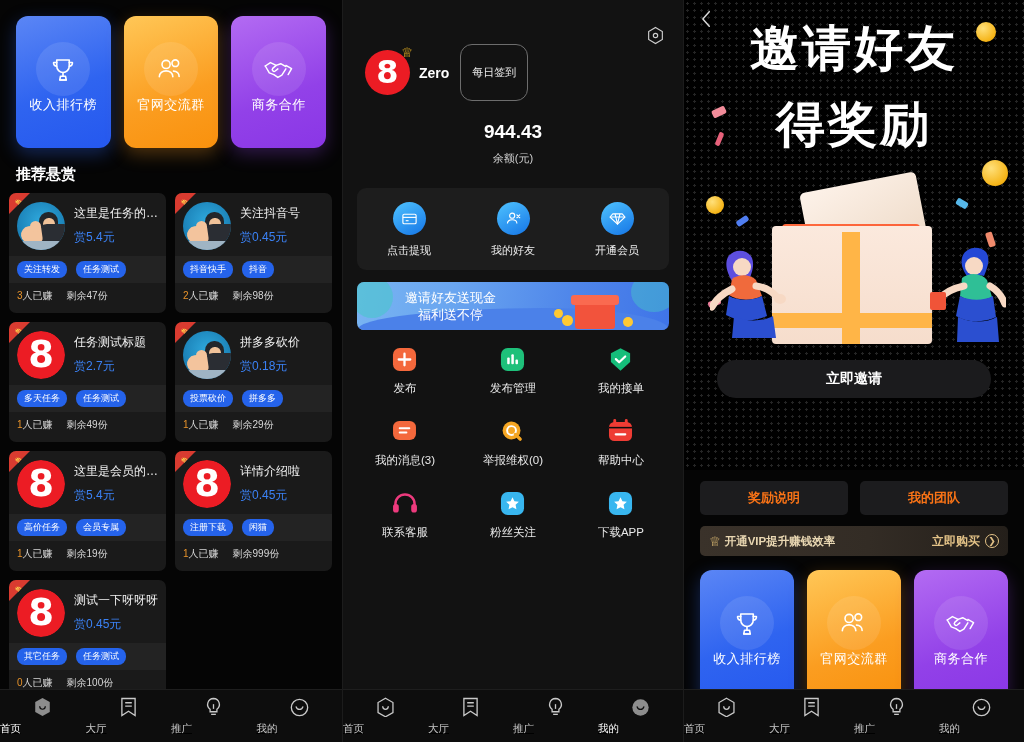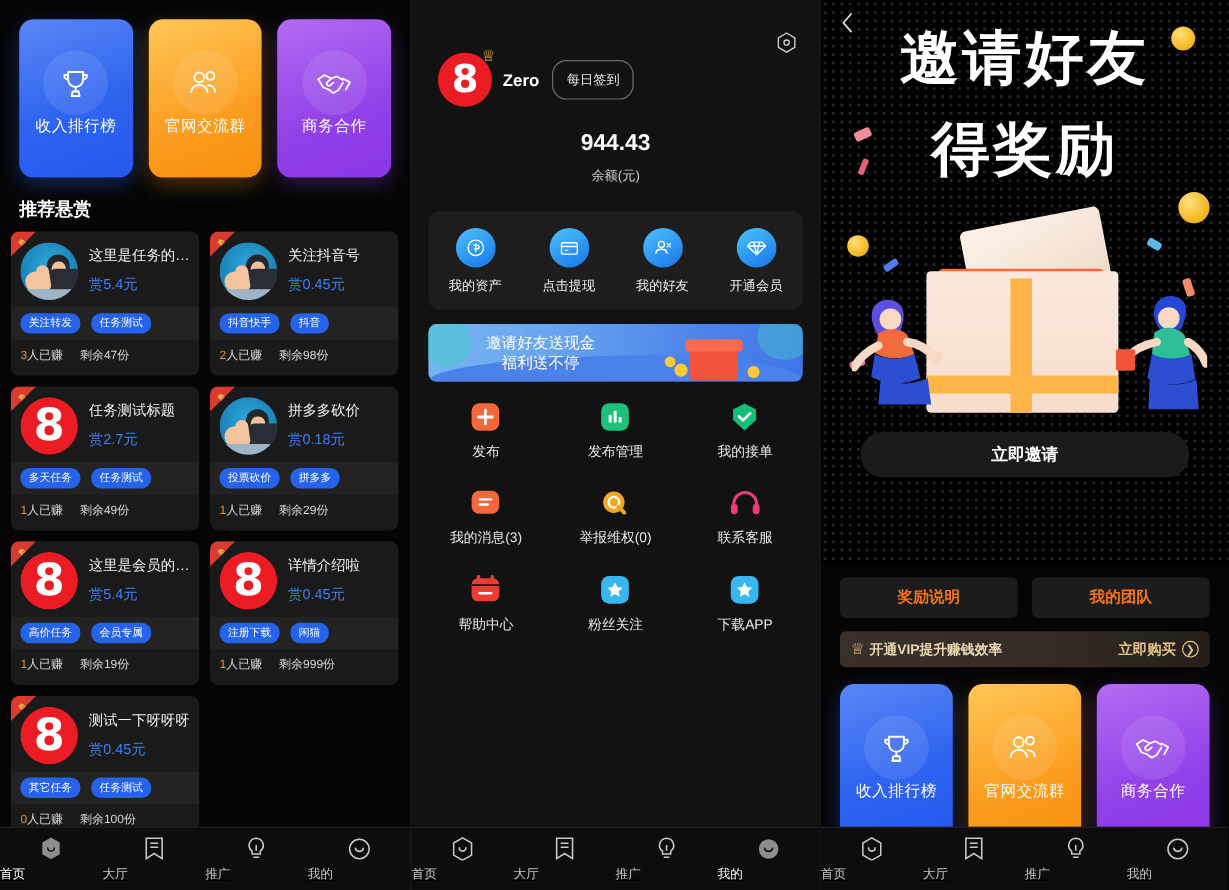--- a/index.html
+++ b/index.html
@@ -78,21 +78,21 @@
   .ava-eight span { color: #fff; font-size: 37px; font-weight: bold; line-height: 1; font-family: "DejaVu Sans", sans-serif; margin-top: -2px; }
 
   
   .m-topbar { height: 48px; position: relative; }
   .gear { position: absolute; right: 18px; top: 26px; width: 19px; height: 19px; }
   .m-user { display: flex; align-items: center; padding: 0 0 0 22px; gap: 9px; margin-top: -4px; }
   .m-logo { width: 45px; height: 45px; background: #ec1c24; border-radius: 50%; display: flex; align-items: center; justify-content: center; position: relative; }
   .m-logo span { color: #fff; font-size: 32px; font-weight: bold; line-height: 1; font-family: "DejaVu Sans", sans-serif; margin-top: -2px; }
   .m-crown { position: absolute; right: -3px; top: -5px; color: #ffc222; font-size: 13px; }
   .m-name { color: #fff; font-size: 14px; font-weight: bold; }
-  .m-sign { border: 1px solid #6d6d6d; border-radius: 12px; color: #e9e9e9; font-size: 11px; padding: 8px 11px; margin-left: 2px; }
+  .m-sign { border: 1px solid #6d6d6d; border-radius: 12px; color: #e9e9e9; font-size: 11px; padding: 20px 11px; margin-left: 2px; }
   .m-stats { display: flex; margin-top: 20px; }
   .m-stat { flex: 1; text-align: center; }
   .m-stat .v { color: #fff; font-size: 19px; font-weight: bold; }
   .m-stat .k { color: #cfcfcf; font-size: 11px; margin-top: 8px; }
 
   .m-quick { margin: 22px 14px 0 14px; background: #1d1d1d; border-radius: 9px; padding: 14px 0 12px 0; display: flex; }
   .mq { flex: 1; text-align: center; }
   .mq-ico { width: 33px; height: 33px; margin: 0 auto 8px auto; border-radius: 50%; background: linear-gradient(150deg,#4fc3ff,#1575e6); display: flex; align-items: center; justify-content: center; }
   .mq-lab { color: #efefef; font-size: 11px; }
 
@@ -467,29 +467,20 @@
     <div class="m-stats">
       <div class="m-stat">
         <div class="v">944.43</div>
         <div class="k">余额(元)</div>
       </div>
     </div>
 
     <div class="m-quick">
       <div class="mq">
         <div class="mq-ico">
-          <svg width="17" height="17" viewBox="0 0 18 18" fill="none" stroke="#fff" stroke-width="1.2">
-              <circle cx="9" cy="9" r="6.8"></circle>
-              <path d="M9 5v8M6.8 6.6h3.4a1.7 1.7 0 0 1 0 3.4H7.2"></path>
-            </svg>
-        </div>
-        <div class="mq-lab">我的资产</div>
-      </div>
-      <div class="mq">
-        <div class="mq-ico">
           <svg width="17" height="16" viewBox="0 0 18 16" fill="none" stroke="#fff" stroke-width="1.2">
               <rect x="2" y="3" width="14" height="10" rx="1.4"></rect>
               <path d="M2 6.3h14"></path>
               <path d="M5 9.8h3"></path>
             </svg>
         </div>
         <div class="mq-lab">点击提现</div>
       </div>
       <div class="mq">
         <div class="mq-ico">
@@ -573,39 +564,39 @@
               <circle cx="12" cy="12" r="9.3" fill="#f5a623"></circle>
               <circle cx="12" cy="12" r="4.6" fill="none" stroke="#fff" stroke-width="2"></circle>
               <path d="M16 16l5 5" stroke="#f5a623" stroke-width="3.4" stroke-linecap="round"></path>
               <path d="M16 16l4.4 4.4" stroke="#f5a623" stroke-width="2.6" stroke-linecap="round"></path>
             </svg>
         </div>
         <div class="mm-lab">举报维权(0)</div>
       </div>
       <div class="mm">
         <div class="mm-ico">
-          <svg width="26" height="22" viewBox="0 0 27 23" fill="none">
-              <path d="M3.5 16v-3.5a10 10 0 0 1 20 0V16" stroke="#ed3a7d" stroke-width="2.6" stroke-linecap="round"></path>
-              <rect x="1" y="12.5" width="6" height="9" rx="3" fill="#ed3a7d"></rect>
-              <rect x="20" y="12.5" width="6" height="9" rx="3" fill="#ed3a7d"></rect>
-            </svg>
-        </div>
-        <div class="mm-lab">联系客服</div>
-      </div>
-
-      <div class="mm">
-        <div class="mm-ico">
           <svg width="25" height="24" viewBox="0 0 26 25">
               <rect x="1" y="3" width="24" height="20" rx="5.5" fill="#ee3c34"></rect>
               <path d="M7 1.5v4M19 1.5v4" stroke="#ee3c34" stroke-width="3" stroke-linecap="round"></path>
               <path d="M1 9h24" stroke="#0d0d0d" stroke-width="1.6"></path>
               <path d="M8 16h10" stroke="#fff" stroke-width="2.2" stroke-linecap="round"></path>
             </svg>
         </div>
         <div class="mm-lab">帮助中心</div>
+      </div>
+
+      <div class="mm">
+        <div class="mm-ico">
+          <svg width="26" height="22" viewBox="0 0 27 23" fill="none">
+              <path d="M3.5 16v-3.5a10 10 0 0 1 20 0V16" stroke="#ed3a7d" stroke-width="2.6" stroke-linecap="round"></path>
+              <rect x="1" y="12.5" width="6" height="9" rx="3" fill="#ed3a7d"></rect>
+              <rect x="20" y="12.5" width="6" height="9" rx="3" fill="#ed3a7d"></rect>
+            </svg>
+        </div>
+        <div class="mm-lab">联系客服</div>
       </div>
       <div class="mm">
         <div class="mm-ico">
           <svg width="25" height="25" viewBox="0 0 26 26">
               <rect x="1" y="1" width="24" height="24" rx="7" fill="#38b6ef"></rect>
               <path d="M13 6.4l2 4.2 4.6.6-3.4 3.2.9 4.6L13 16.8l-4.1 2.2.9-4.6-3.4-3.2 4.6-.6z" fill="#fff"></path>
             </svg>
         </div>
         <div class="mm-lab">粉丝关注</div>
       </div>

